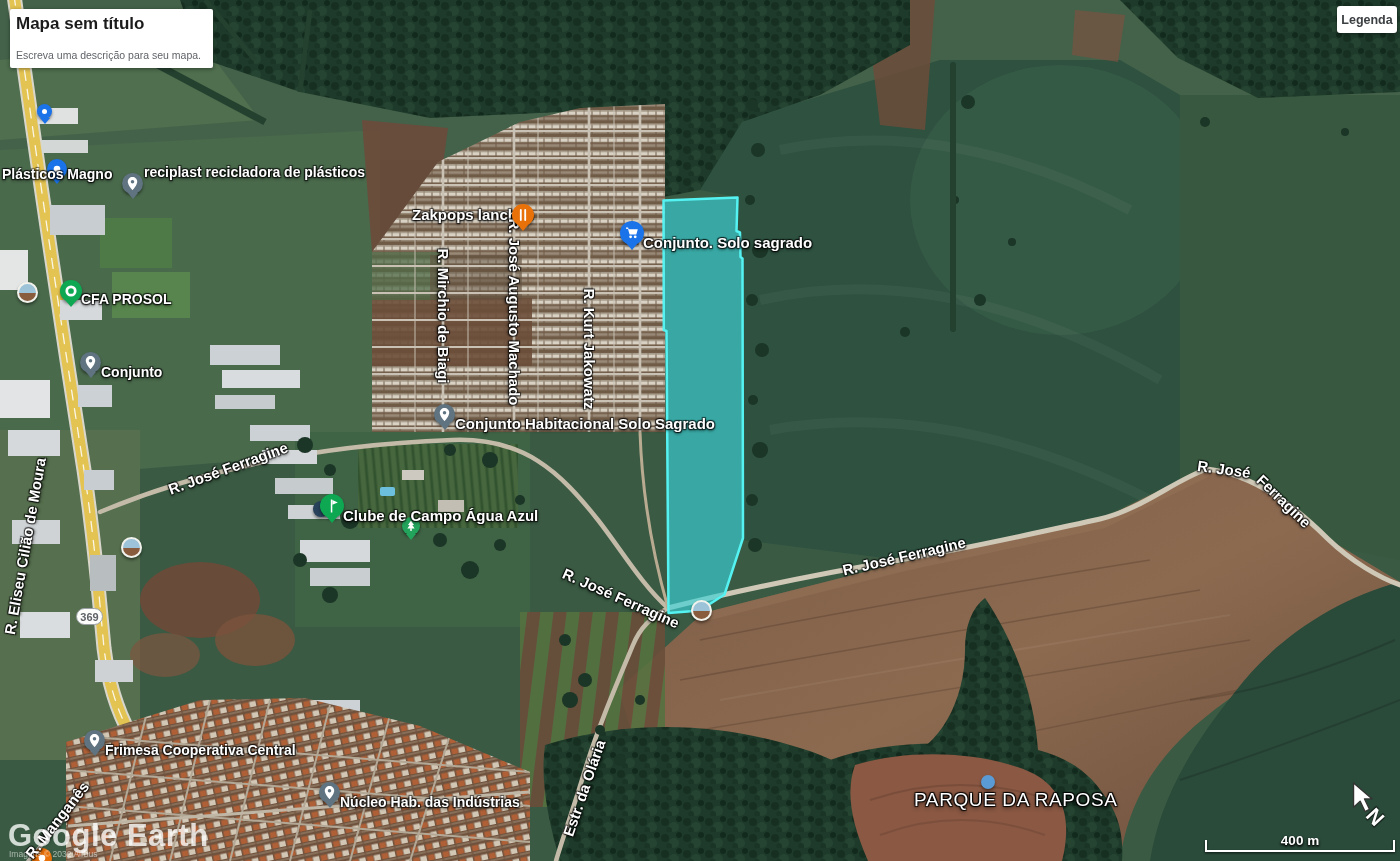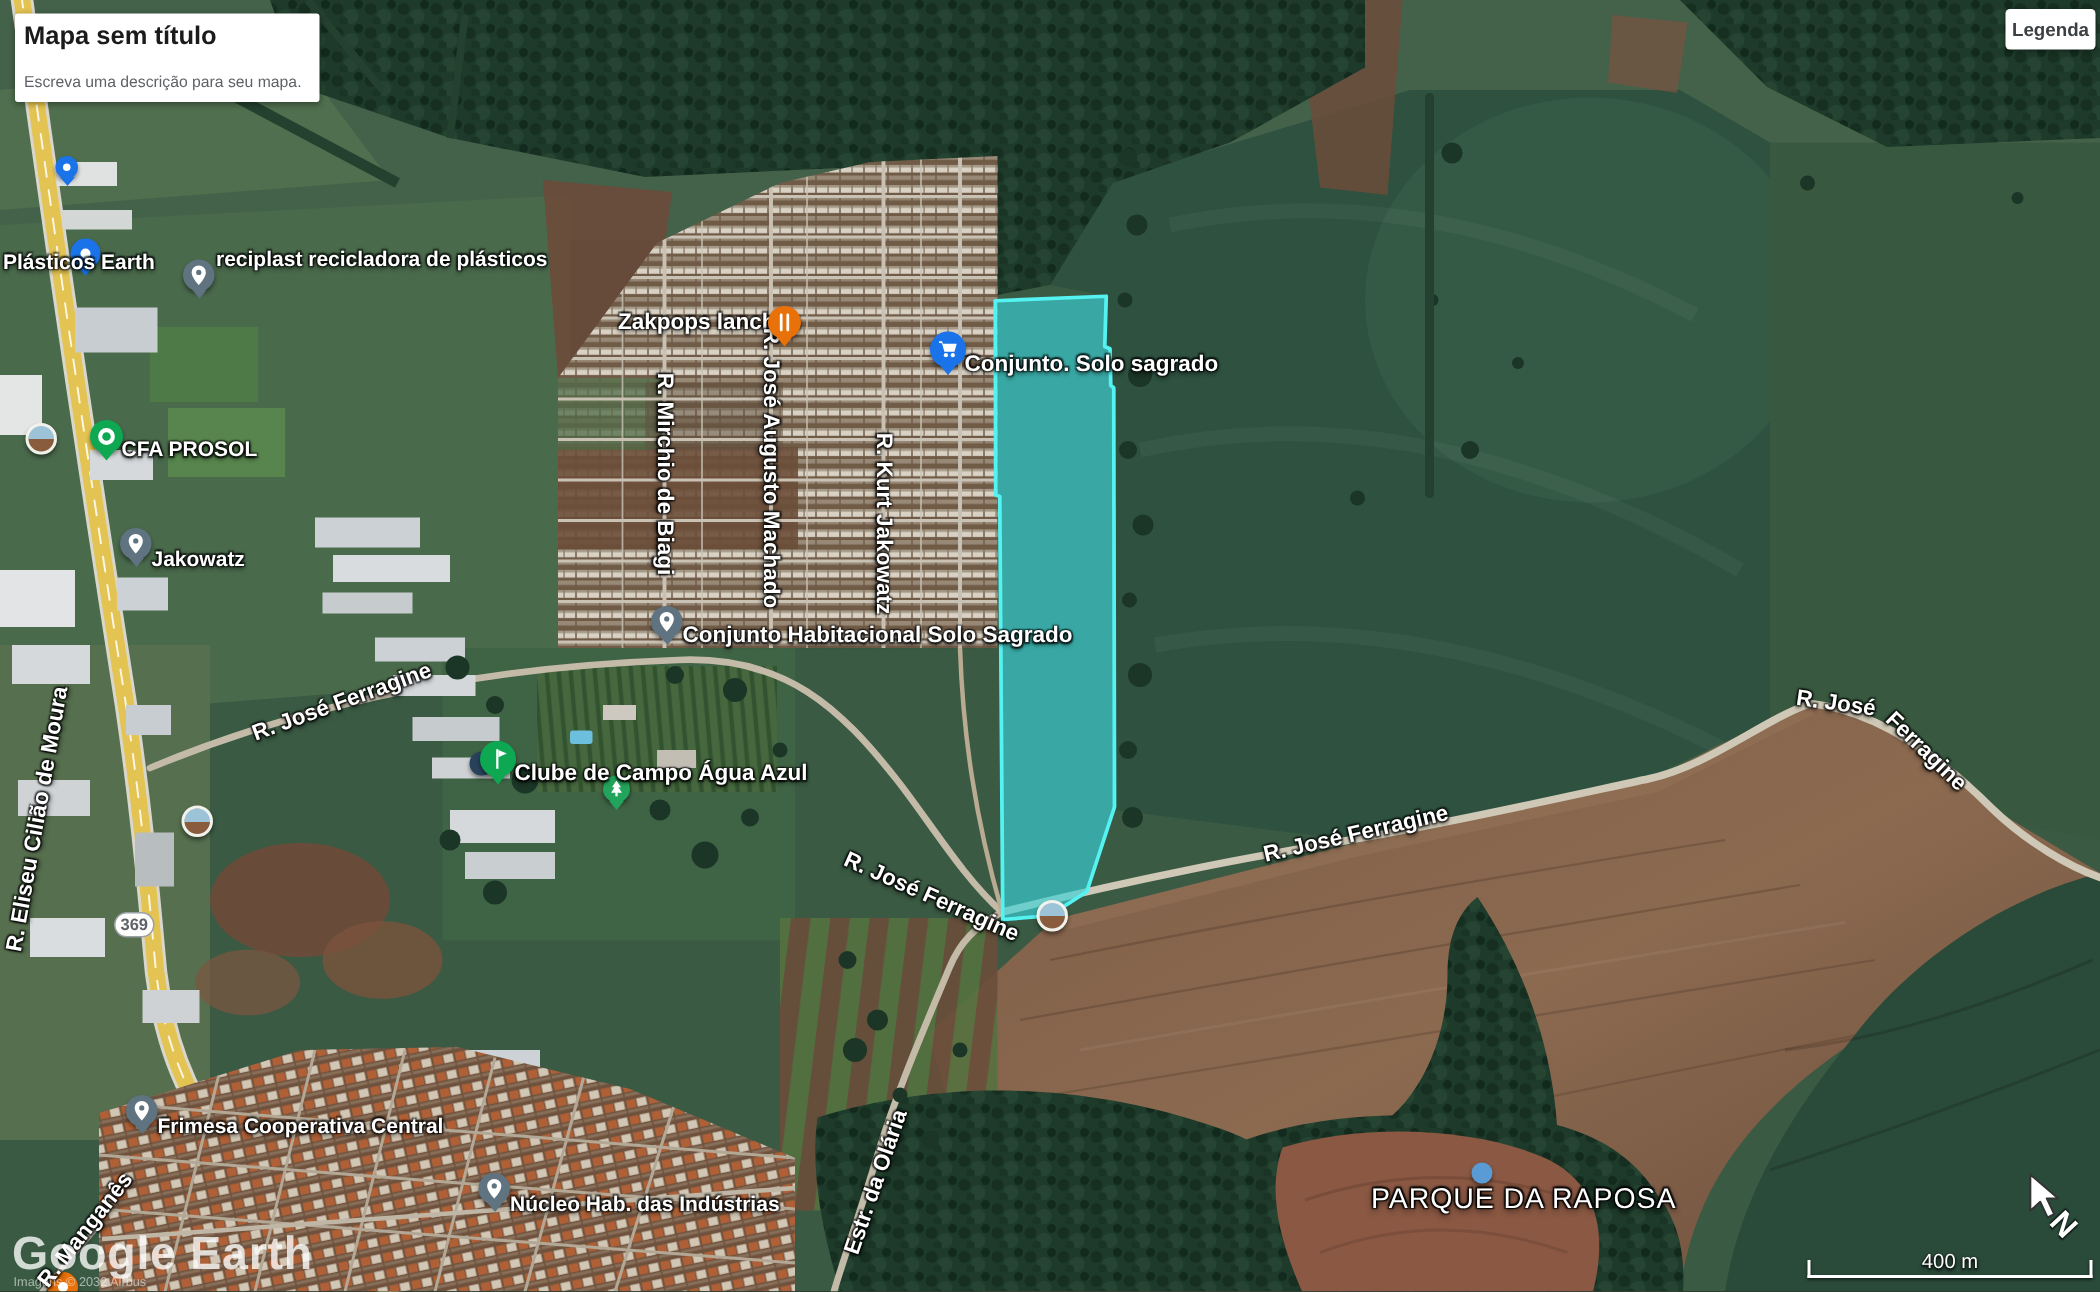--- a/index.html
+++ b/index.html
@@ -48,21 +48,21 @@
         font-size:11px;font-weight:700;color:#5f6368;display:flex;
         align-items:center;justify-content:center}
   .wm{position:absolute;left:8px;top:818px;z-index:40;font-size:31px;
         font-weight:700;color:rgba(255,255,255,.78);letter-spacing:.5px}
   .attr{position:absolute;left:9px;top:849px;z-index:40;font-size:8.5px;
         color:rgba(255,255,255,.55)}
   .scalebar{position:absolute;left:1205px;top:840px;z-index:40;width:190px;height:12px;
         border-left:2px solid #fff;border-right:2px solid #fff;border-bottom:2px solid #fff;
         filter:drop-shadow(0 1px 1px rgba(0,0,0,.7))}
   .scalebar span{position:absolute;left:0;right:0;top:-7px;text-align:center;
-        font-size:13.5px;font-weight:400;color:#fff;
+        font-size:13.5px;font-weight:700;color:#fff;
         text-shadow:0 1px 2px rgba(0,0,0,.9)}
   .north-n{position:absolute;left:1375px;top:817px;z-index:40;font-size:21px;
         font-weight:700;color:#fff;transform:translate(-50%,-50%) rotate(47deg);
         text-shadow:-1px -1px 1px rgba(0,0,0,.7),1px 1px 1px rgba(0,0,0,.7)}
   .cursor{position:absolute;left:1351px;top:782px;z-index:60;width:27px;height:35px}
 </style>
 </head>
 <body>
 
 <div id="stage">
@@ -357,24 +357,24 @@
   <div class="mk nob" style="left:981px;top:775px;width:14px;height:14px;background:#5b9bd5;z-index:25"></div>
   <div class="mk nob photo" style="left:17px;top:282px;width:21px;height:21px"></div>
   <div class="mk nob photo" style="left:121px;top:537px;width:21px;height:21px"></div>
   <div class="mk nob photo" style="left:691px;top:600px;width:21px;height:21px"></div>
   <div class="mk" style="left:32px;top:848px;width:20px;height:20px;background:#e8710a;color:#e8710a">
       <svg>
         <use href="#i-dot"></use>
       </svg>
     </div>
 
-  <div class="lbl poi" style="left:2px;top:166px">Plásticos Earth</div>
+  <div class="lbl poi" style="left:2px;top:166px">Plásticos Magno</div>
   <div class="lbl poi" style="left:144px;top:164px">reciplast recicladora de plásticos</div>
   <div class="lbl poi" style="left:81px;top:291px">CFA PROSOL</div>
-  <div class="lbl poi" style="left:101px;top:364px">Jakowatz</div>
+  <div class="lbl poi" style="left:101px;top:364px">Conjunto</div>
   <div class="lbl poi big" style="left:412px;top:206px">Zakpops lanches</div>
   <div class="lbl poi big" style="left:643px;top:234px">Conjunto. Solo sagrado</div>
   <div class="lbl poi big" style="left:455px;top:415px">Conjunto Habitacional Solo Sagrado</div>
   <div class="lbl poi big" style="left:343px;top:507px">Clube de Campo Água Azul</div>
   <div class="lbl poi" style="left:105px;top:742px">Frimesa Cooperativa Central</div>
   <div class="lbl poi" style="left:340px;top:794px">Núcleo Hab. das Indústrias</div>
   <div class="lbl parque" style="left:914px;top:789px">PARQUE DA RAPOSA</div>
 
   <div class="lbl road c" style="left:443px;top:316px;--r:90deg">R. Mirchio de Biagi</div>
   <div class="lbl road c" style="left:514px;top:312px;--r:90deg">R. José Augusto Machado</div>

